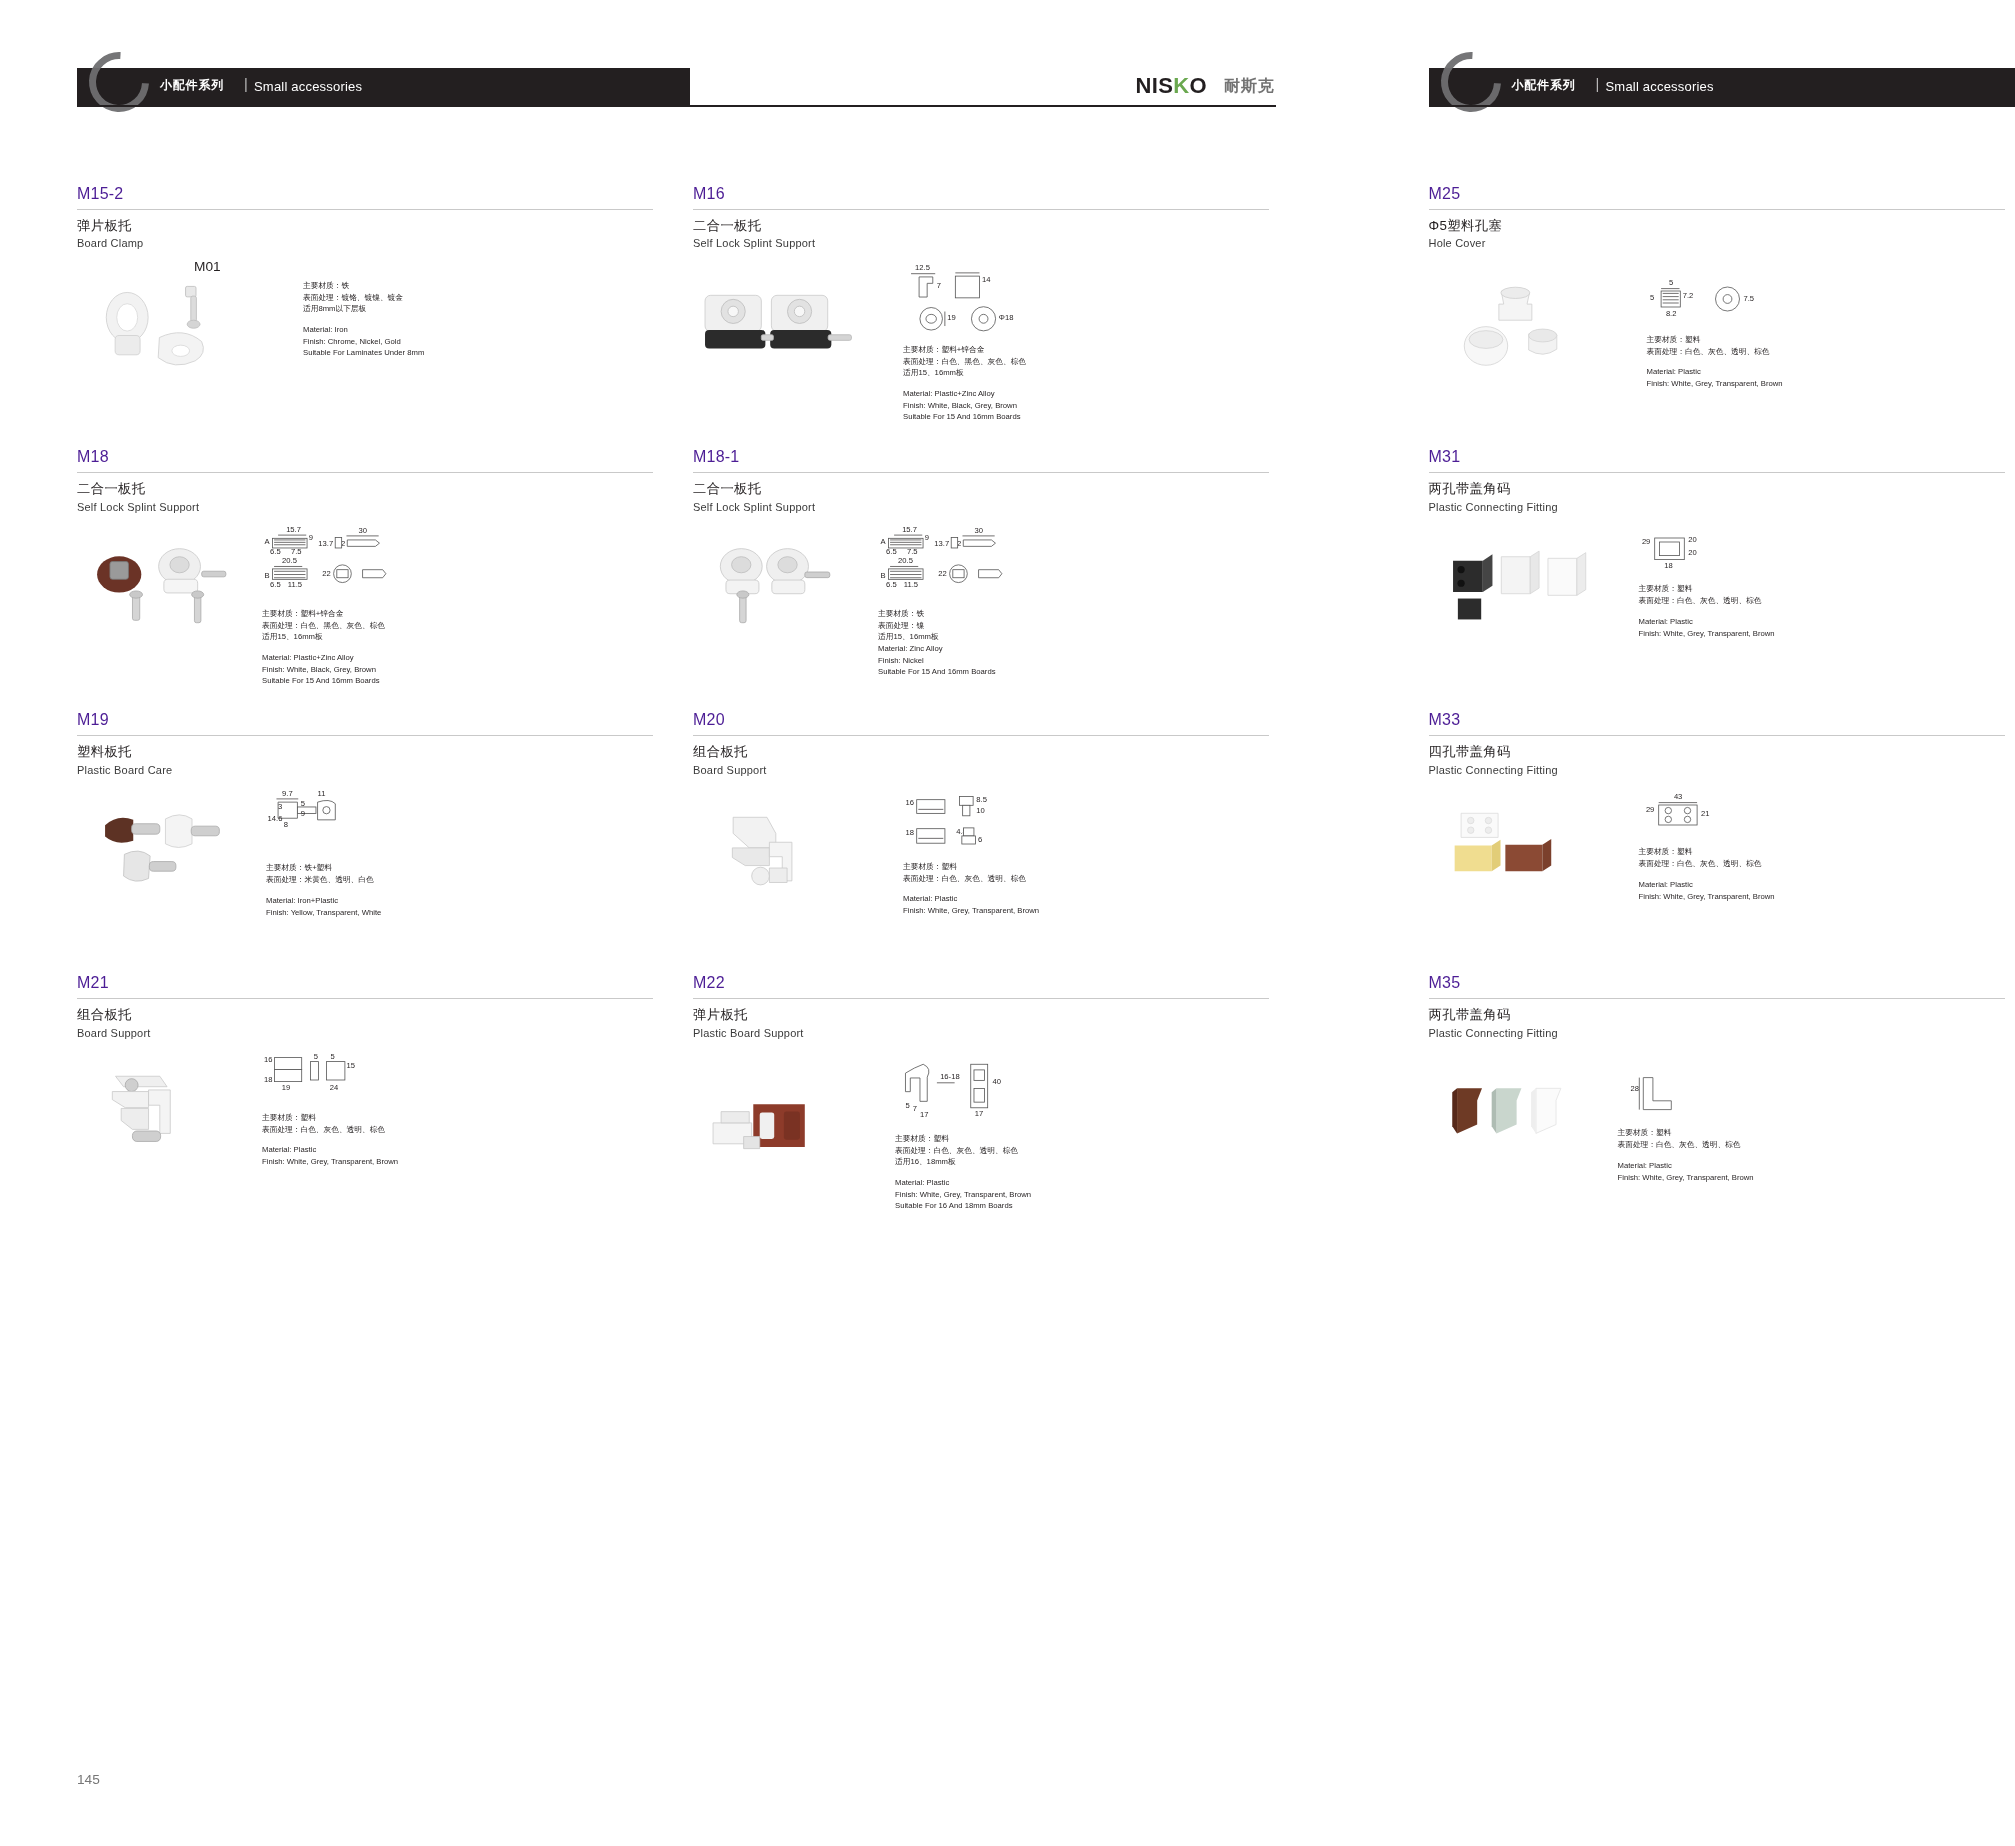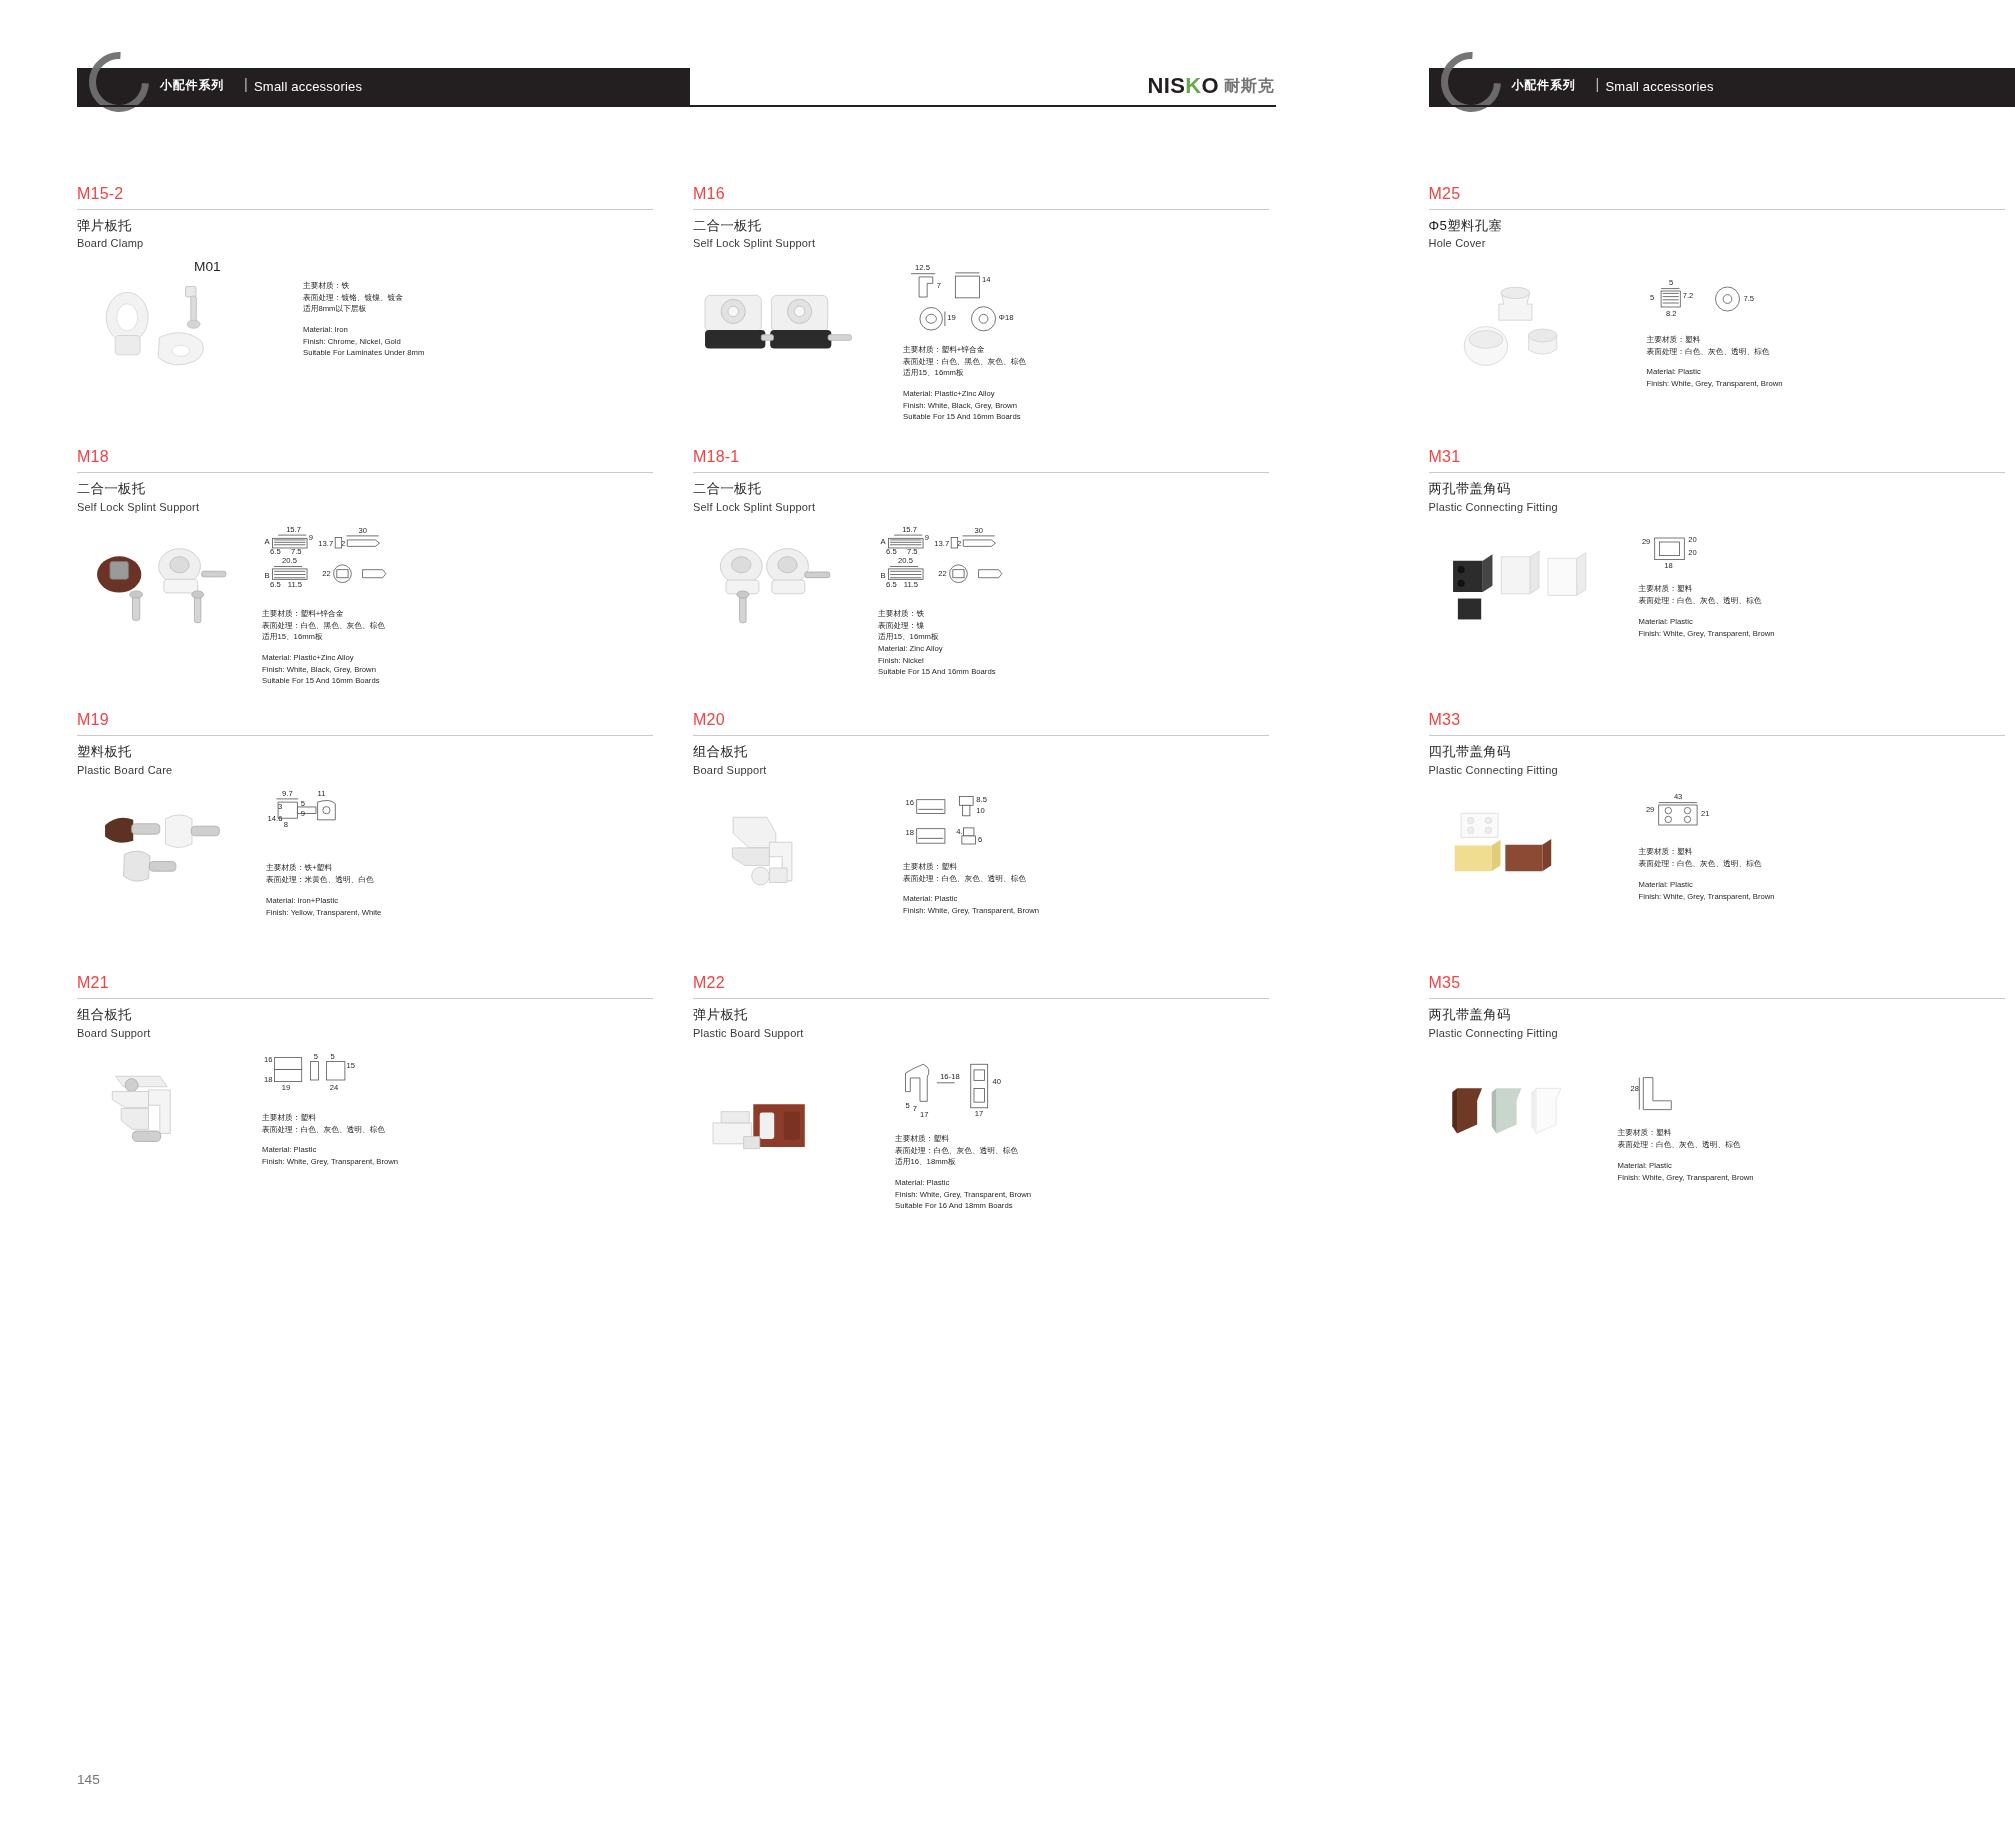--- a/index.html
+++ b/index.html
@@ -25,31 +25,31 @@
     transform: rotate(-42deg);
     opacity:.95;
   }
   .hdr-title {
     position:absolute; left:83px; top:25px; color:#fff;
     font-size:12px; letter-spacing:0.8px; font-weight:700;
   }
   .hdr-sep { position:absolute; left:167px; top:24px; color:#bdbdbd; font-size:14.5px; }
   .hdr-sub { position:absolute; left:177px; top:27px; color:#ffffff; font-size:13px; letter-spacing:0.2px; }
   .hdr-rule { position:absolute; left:0; top:53px; width:1199px; height:1.6px; background:#231f20; }
-  .logo { position:absolute; right:0; top:21px; display:flex; align-items:center; gap:5px; }
+  .logo { position:absolute; right:0; top:21px; display:flex; align-items:center; gap:17px; }
   .logo-n { font-size:22px; font-weight:800; letter-spacing:0.4px; color:#231f20; }
   .logo-n .g { color:#6aa84f; }
   .logo-cn { font-size:16px; font-weight:800; color:#737373; letter-spacing:0.8px; }
 
   
   .grid { position:relative; margin: 12px 77px 0 77px; }
   .row { display:flex; gap: 40px; }
   .cell { width: 576px; position:relative; }
 
-  .code { font-size:16px; font-weight:400; color:#ef4444; letter-spacing:0.2px; }
+  .code { font-size:16px; font-weight:400; color:#4c1d95; letter-spacing:0.2px; }
   .code-rule { height:1.2px; background:#c9c9c9; margin-top:5.6px; margin-bottom:7.3px; }
   .name-cn { font-size:13.3px; color:#231f20; letter-spacing:0.4px; }
   .name-en { font-size:11px; color:#3a3a3a; margin-top:2.4px; letter-spacing:0.2px; }
 
   .body { position:relative; height: 193px; margin-top: 5.6px; }
 
   .photo { position:absolute; }
   .specs { position:absolute; font-size:7.7px; line-height:1.5; color:#231f20; white-space:pre-line; }
   .dims { position:absolute; }
   .pg-num { position:absolute; bottom:60px; font-size:13.7px; color:#777; }

